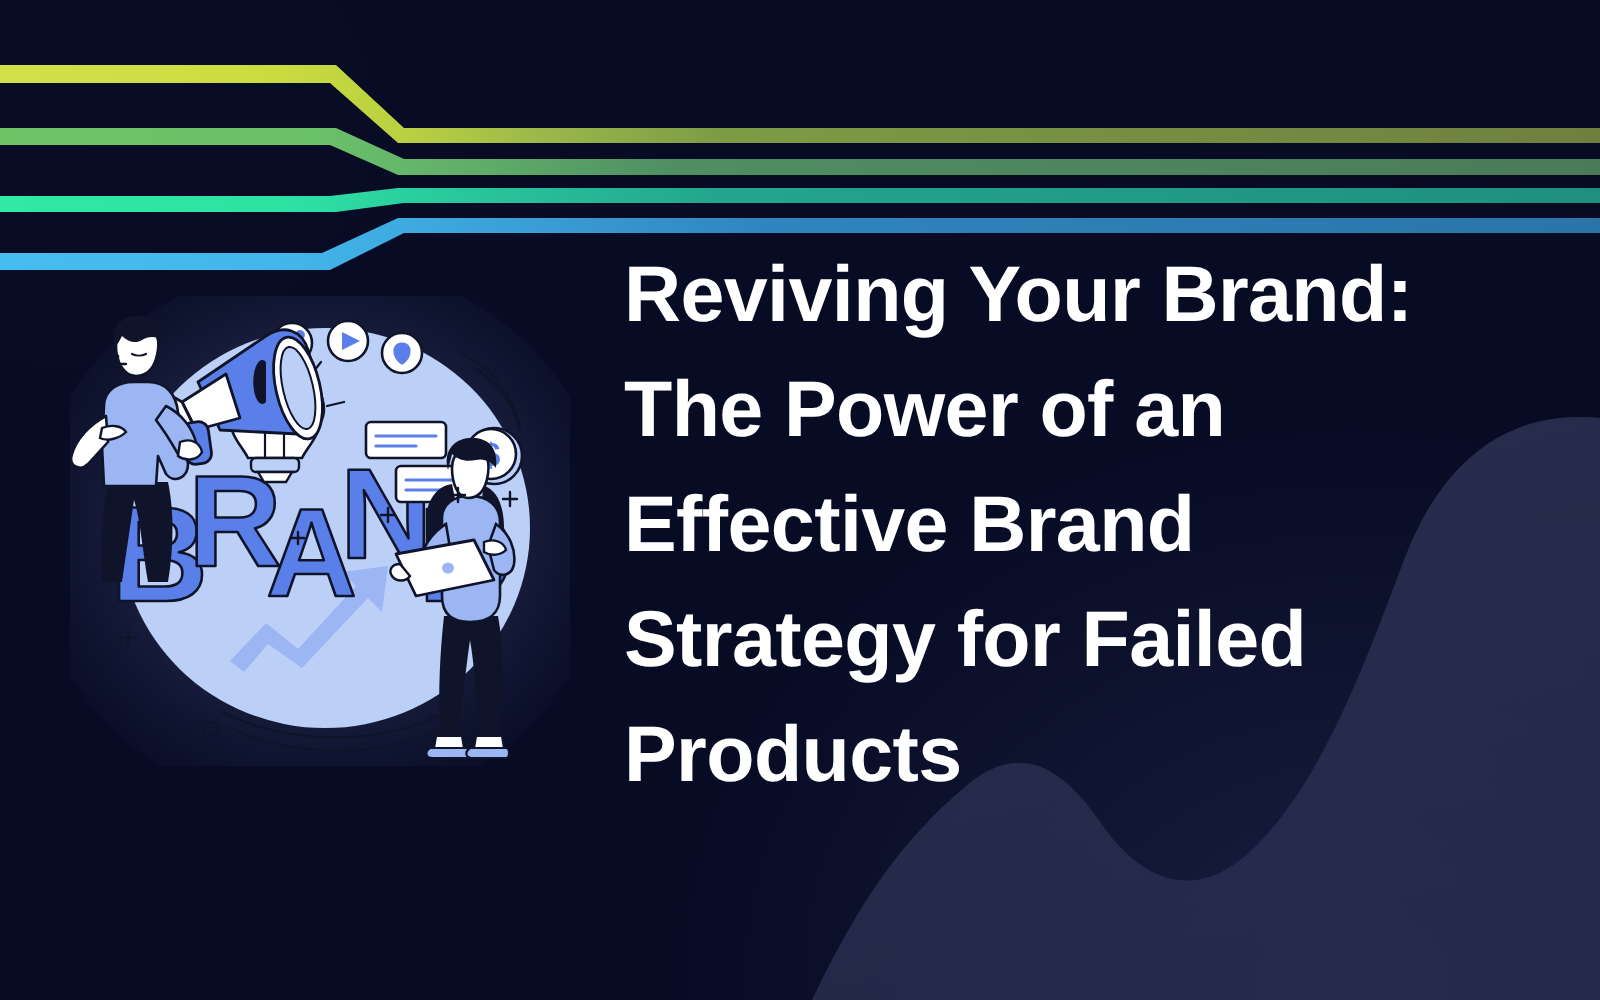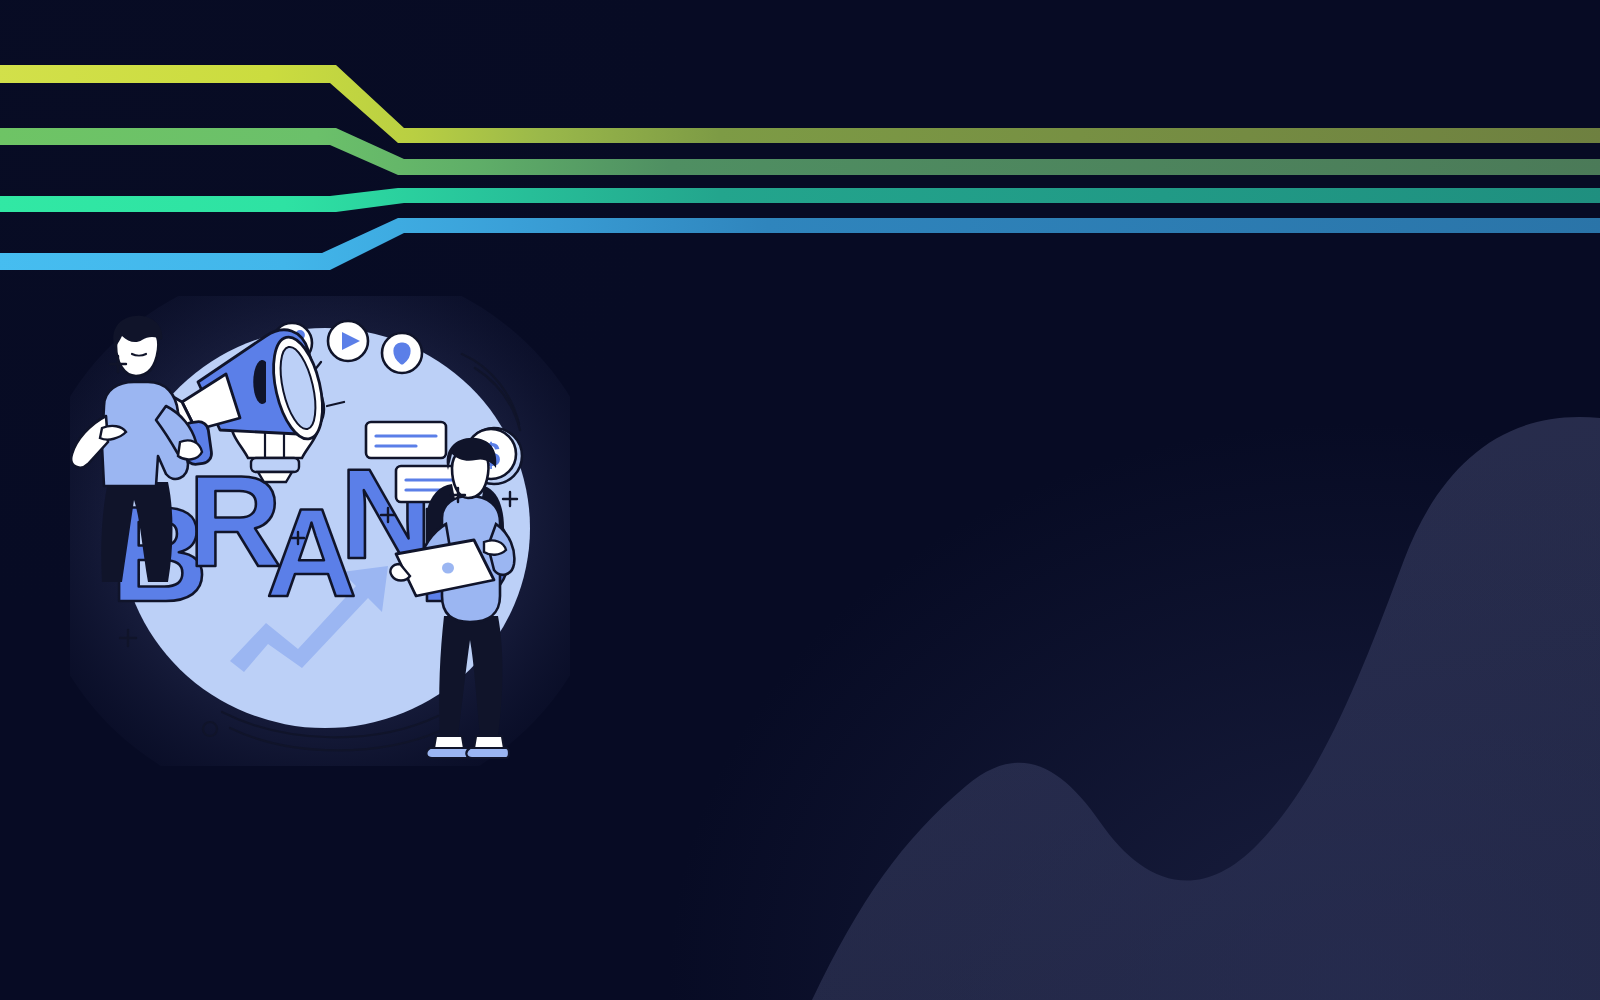--- a/index.html
+++ b/index.html
@@ -282,14 +282,21 @@
           <line x1="440" y1="196" x2="440" y2="210"></line>
           <line x1="433" y1="203" x2="447" y2="203"></line>
         </g>
       <g>
           <line x1="228" y1="236" x2="228" y2="248"></line>
           <line x1="222" y1="242" x2="234" y2="242"></line>
         </g>
     </g>
   </svg>
 
+  <div class="title-wrap">
+    <h1 class="title">Reviving Your Brand:
+The Power of an
+Effective Brand
+Strategy for Failed
+Products</h1>
+  </div>
 
 </div>
 
 </body></html>

